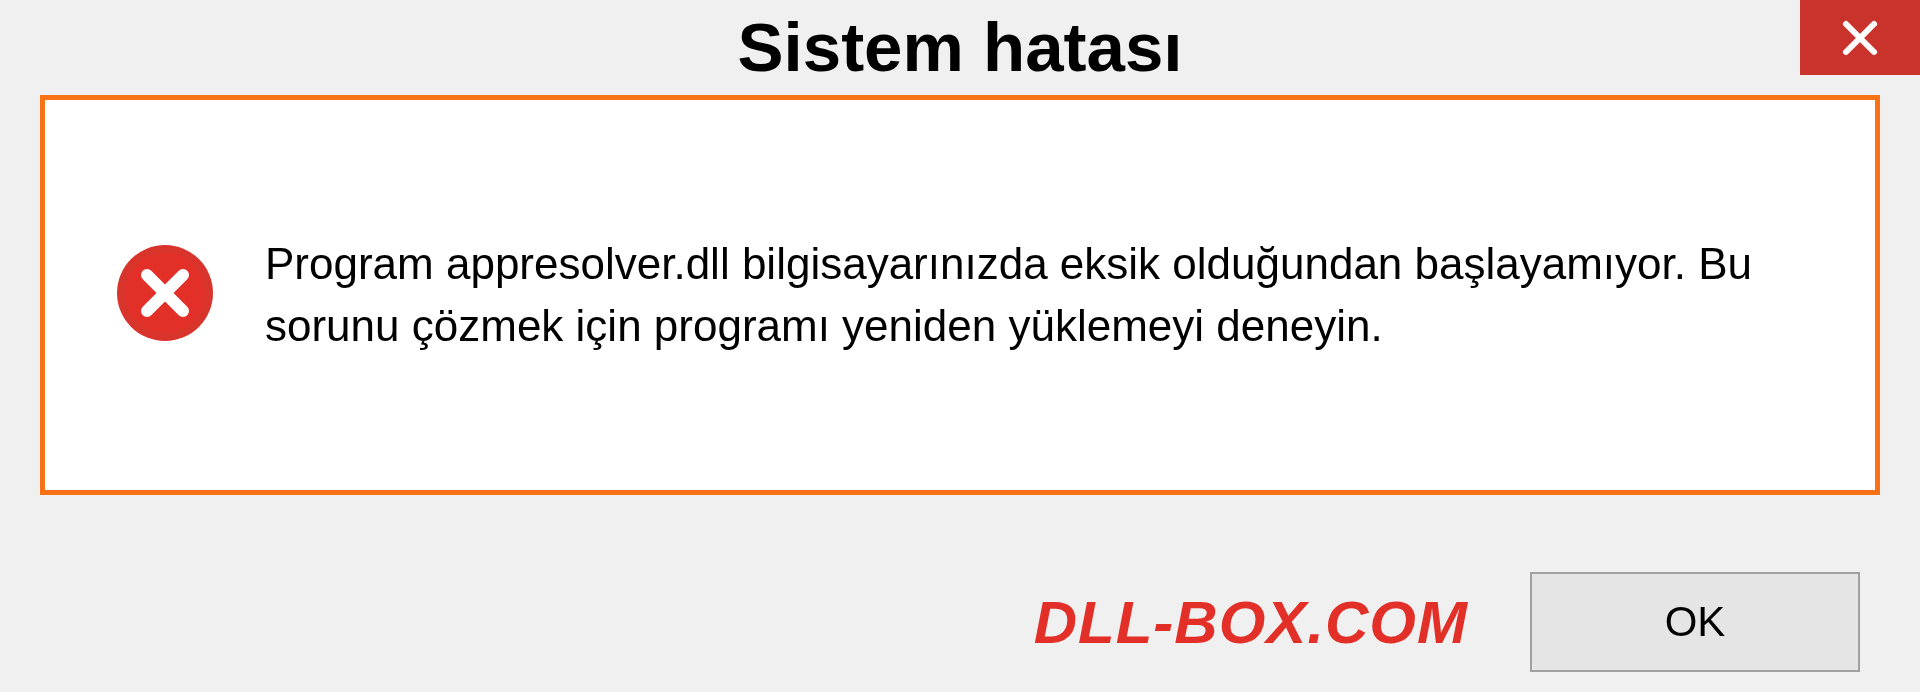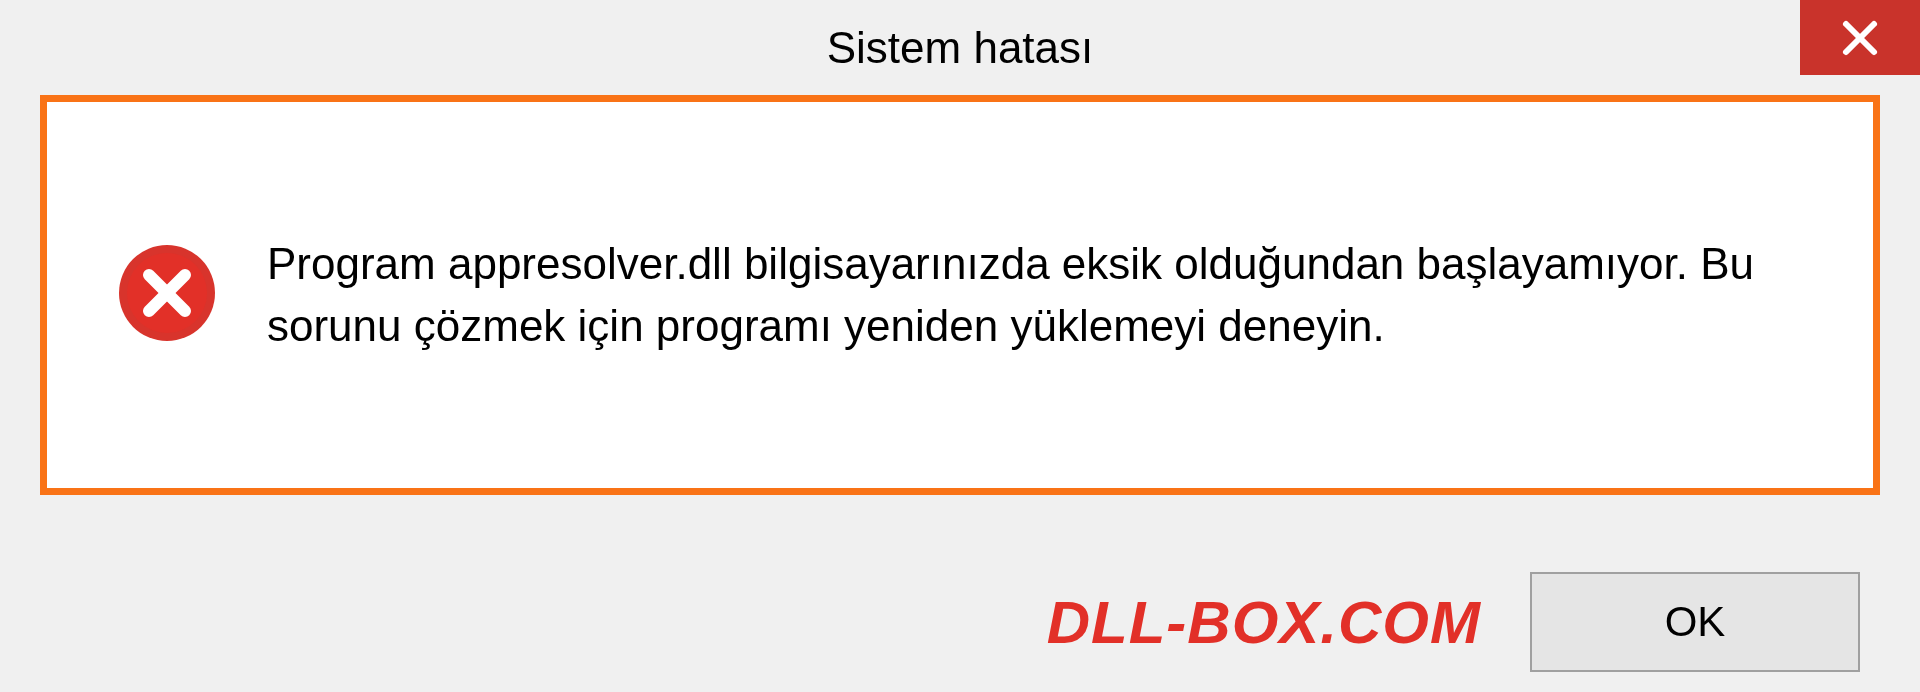--- a/index.html
+++ b/index.html
@@ -21,44 +21,44 @@
       position: relative;
     }
     .title-bar {
       height: 95px;
       display: flex;
       align-items: center;
       justify-content: center;
       position: relative;
     }
     .title-text {
-      font-size: 44px;
+      font-size: 69px;
       color: #000;
-      font-weight: 400;
+      font-weight: 700;
     }
     .close-button {
       position: absolute;
       right: 0;
       top: 0;
       width: 120px;
       height: 75px;
       background: #c9332b;
       display: flex;
       align-items: center;
       justify-content: center;
       cursor: pointer;
     }
     .close-button svg {
       width: 40px;
       height: 40px;
     }
     .content-panel {
       margin: 0 40px;
       background: #ffffff;
-      border: 7px solid #f97316;
+      border: 5px solid #f97316;
       height: 400px;
       display: flex;
       align-items: center;
       padding: 60px 70px;
     }
     .error-icon-wrap {
       flex-shrink: 0;
       margin-right: 50px;
     }
     .error-icon {
@@ -80,21 +80,21 @@
       display: flex;
       justify-content: flex-end;
       align-items: center;
       padding: 0 60px;
     }
     .watermark {
       font-size: 60px;
       font-weight: 900;
       font-style: italic;
       color: #e23028;
-      margin-right: 49px;
+      margin-right: 62px;
       letter-spacing: 1px;
       font-family: Arial, sans-serif;
     }
     .ok-button {
       width: 330px;
       height: 100px;
       background: #e5e5e5;
       border: 2px solid #a0a0a0;
       font-size: 42px;
       color: #000;

